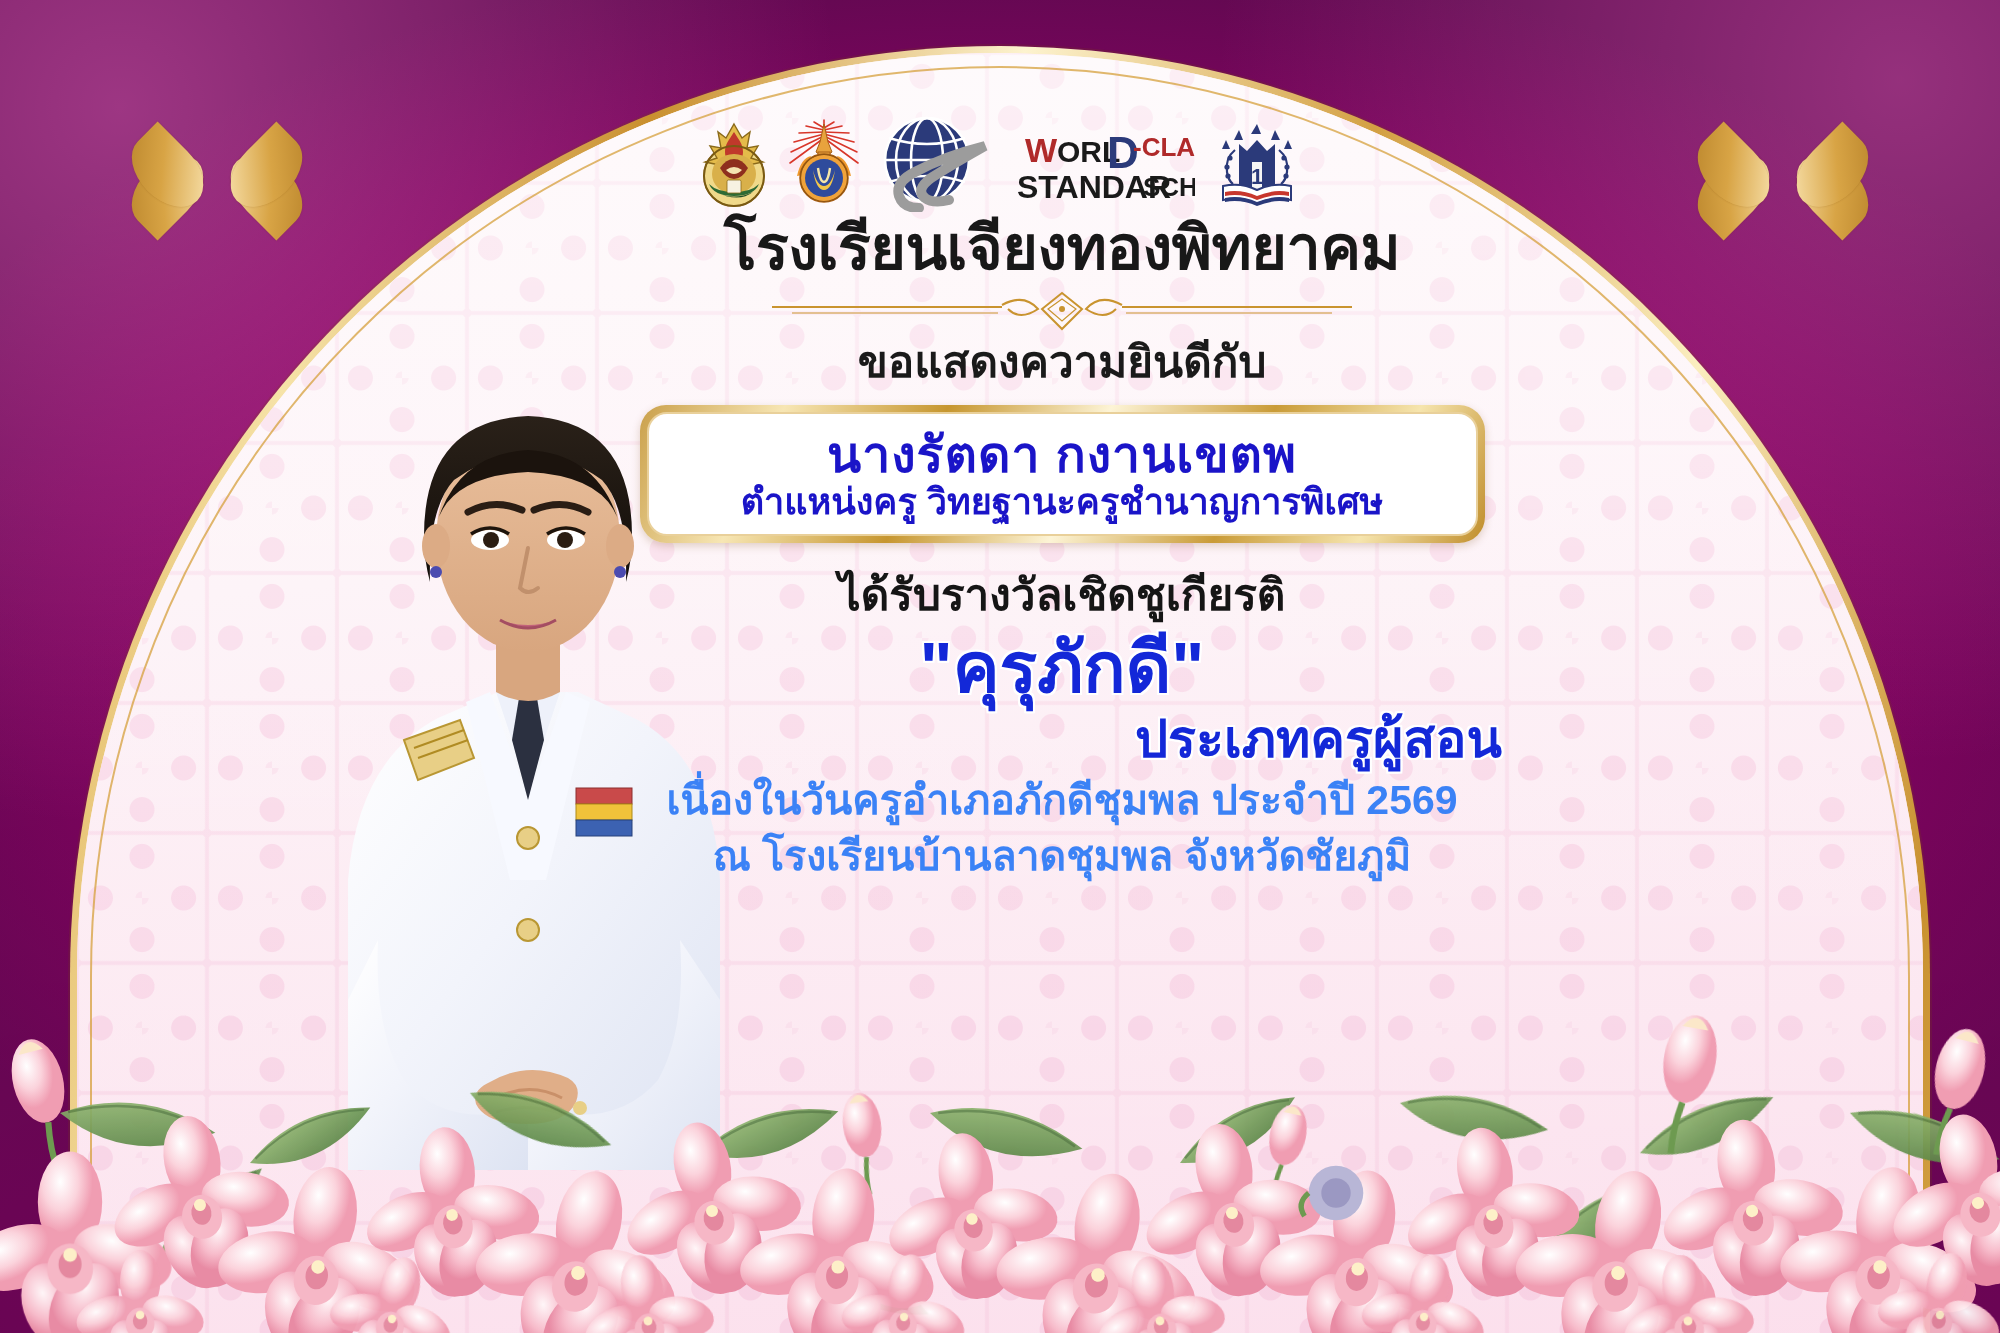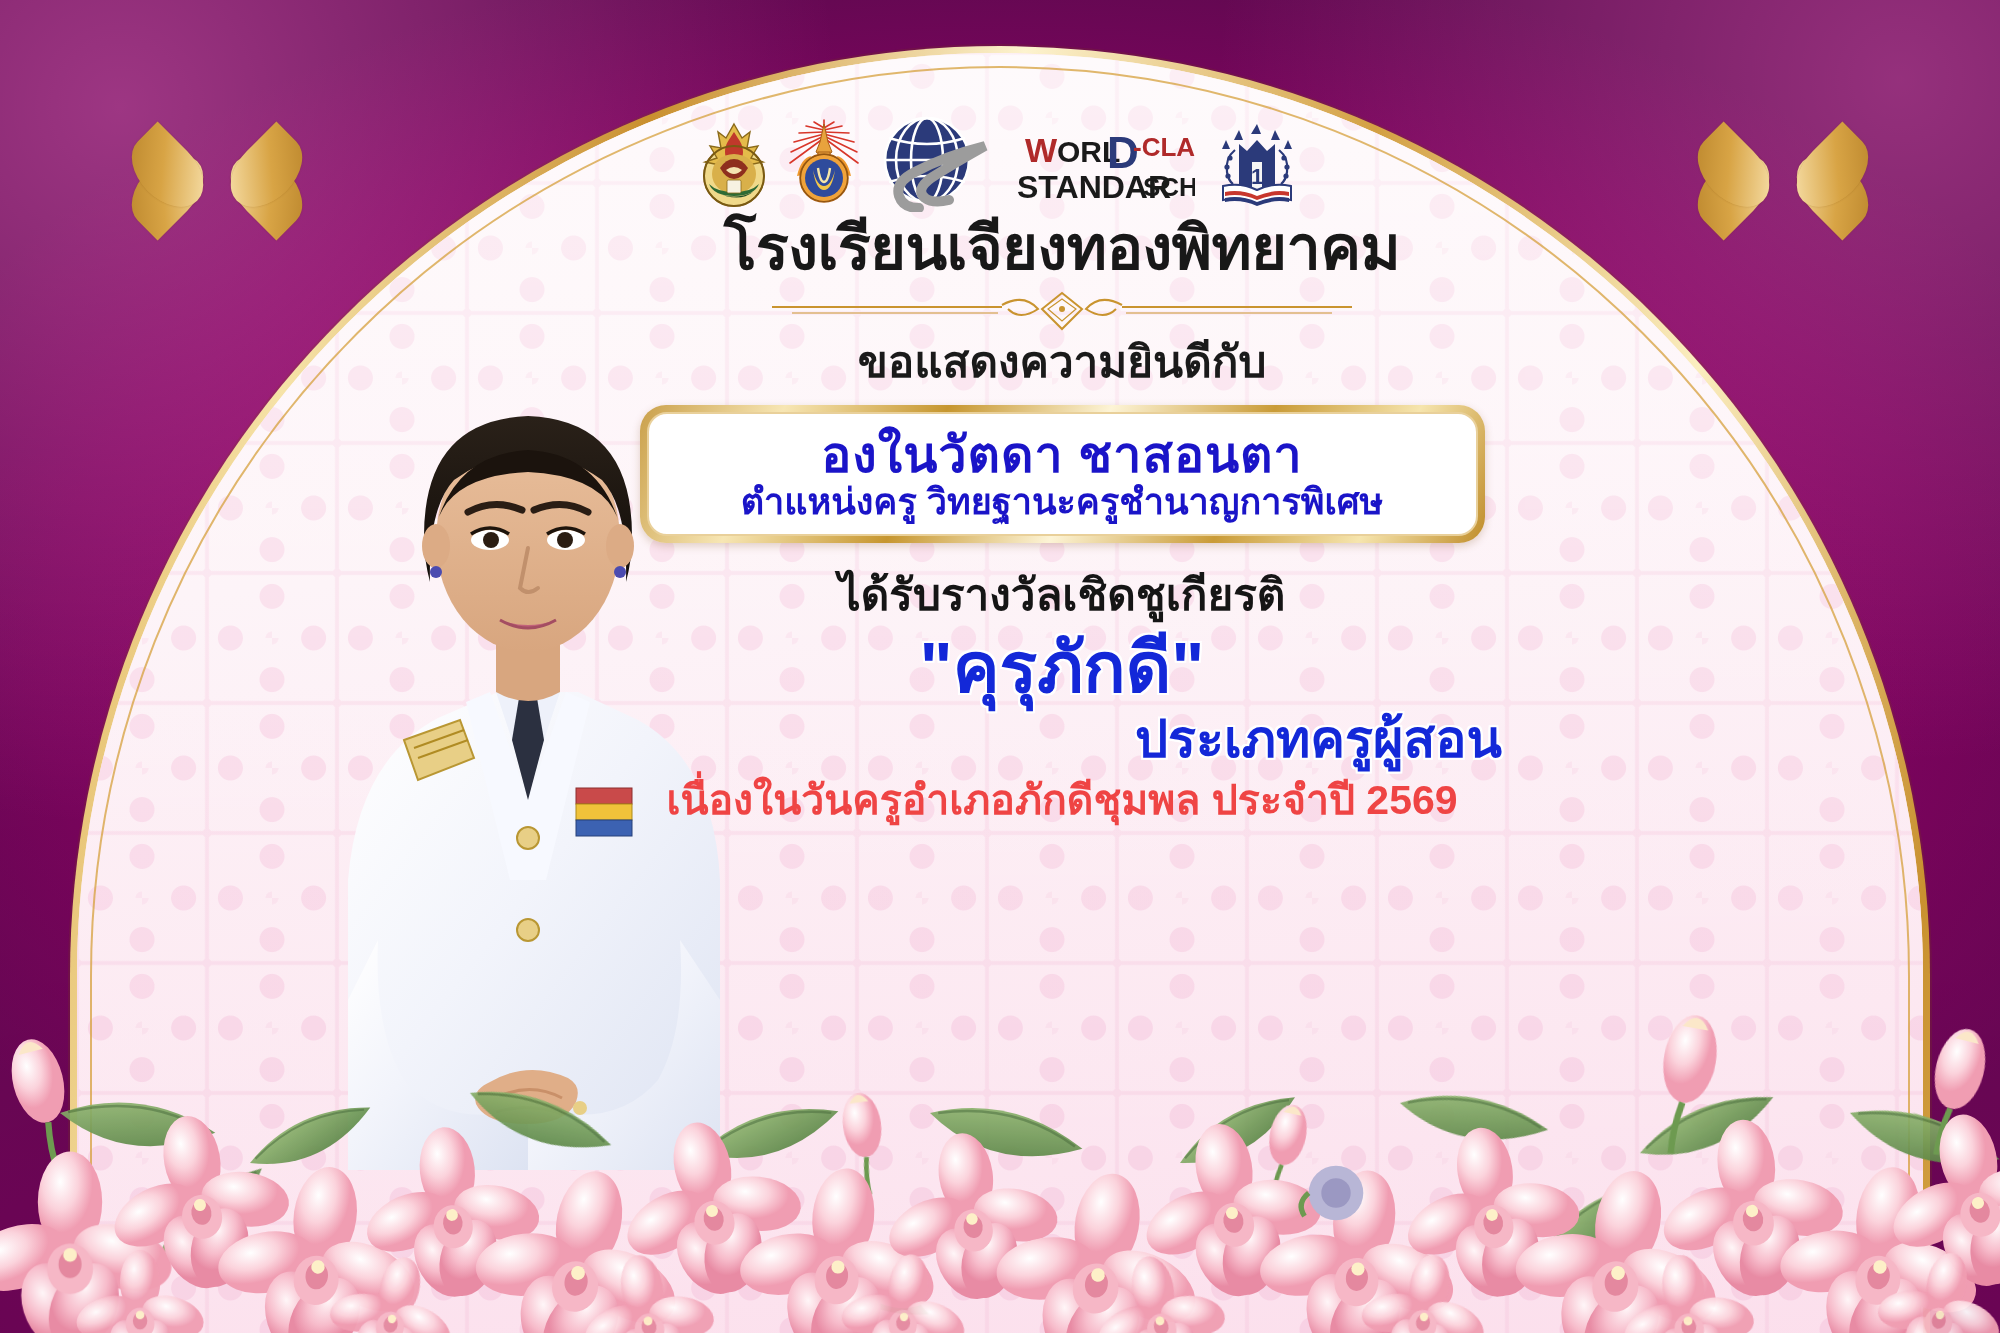--- a/index.html
+++ b/index.html
@@ -158,21 +158,21 @@
       2px 2px 0 #fff, -2px 2px 0 #fff, 2px -2px 0 #fff, -2px -2px 0 #fff;
   }
   .award-type{
     font-size:52px; font-weight:bold; color:#1328d8; line-height:1.18; margin-top:0px;
     text-shadow:
       2px 0 0 #fff, -2px 0 0 #fff, 0 2px 0 #fff, 0 -2px 0 #fff,
       2px 2px 0 #fff, -2px 2px 0 #fff, 2px -2px 0 #fff, -2px -2px 0 #fff;
     text-align: right;
   }
   .event-line{
-    font-size:41px; font-weight:bold; color:#ef4444; line-height:1.28; margin-top:4px;
+    font-size:41px; font-weight:bold; color:#3b82f6; line-height:1.28; margin-top:4px;
   }
 
   
   .portrait{ position:absolute; left:228px; top:240px; width:560px; height:930px; }
   .portrait svg{ display:block; }
 
   
   .flower-band{ position:absolute; left:0; bottom:0; width:2000px; height:470px; overflow:hidden; }
 </style>
 </head>
@@ -400,29 +400,30 @@
           <path d="M310 8 L324 18 L310 30 L296 18 Z" stroke-width="1.2"></path>
         </g>
         <circle cx="310" cy="18" r="3" fill="#c9942f"></circle>
       </svg>
     </div>
 
     <div class="congrats">ขอแสดงความยินดีกับ</div>
 
     <div class="namebox">
       <div class="namebox-inner">
-        <div class="person-name">องในวัตดา ชาสอนตา</div>
+        <div class="person-name">นางรัตดา กงานเขตพ</div>
         <div class="person-position">ตำแหน่งครู วิทยฐานะครูชำนาญการพิเศษ</div>
       </div>
     </div>
 
     <div class="award-lead">ได้รับรางวัลเชิดชูเกียรติ</div>
     <div class="award-title">"คุรุภักดี"</div>
     <div class="award-type">ประเภทครูผู้สอน</div>
     <div class="event-line">เนื่องในวันครูอำเภอภักดีชุมพล ประจำปี 2569</div>
+    <div class="event-line">ณ โรงเรียนบ้านลาดชุมพล  จังหวัดชัยภูมิ</div>
   </div>
 
   <div class="flower-band">
     <svg width="2000" height="470" viewBox="0 0 2000 470" preserveAspectRatio="none">
       <defs>
         <radialGradient id="pet" cx="35%" cy="30%">
           <stop offset="0%" stop-color="#ffffff"></stop>
           <stop offset="55%" stop-color="#fbd3dc"></stop>
           <stop offset="100%" stop-color="#f09db2"></stop>
         </radialGradient>

